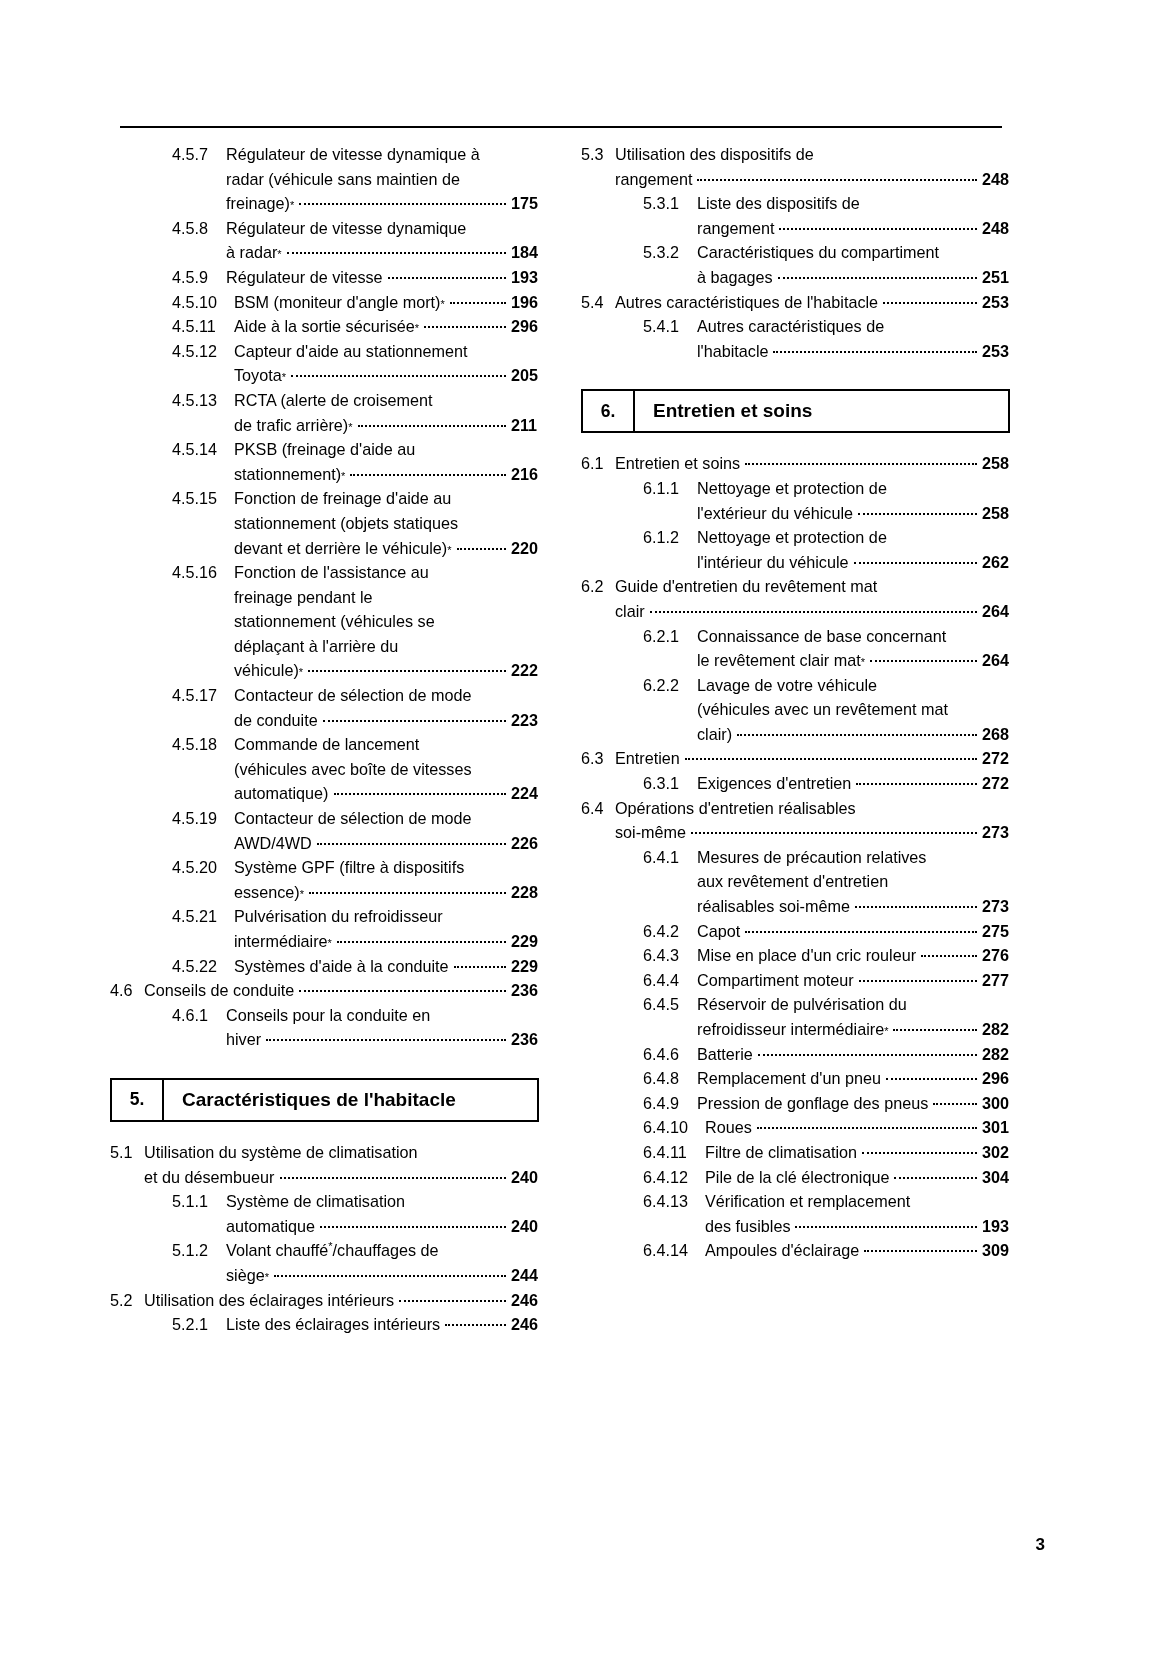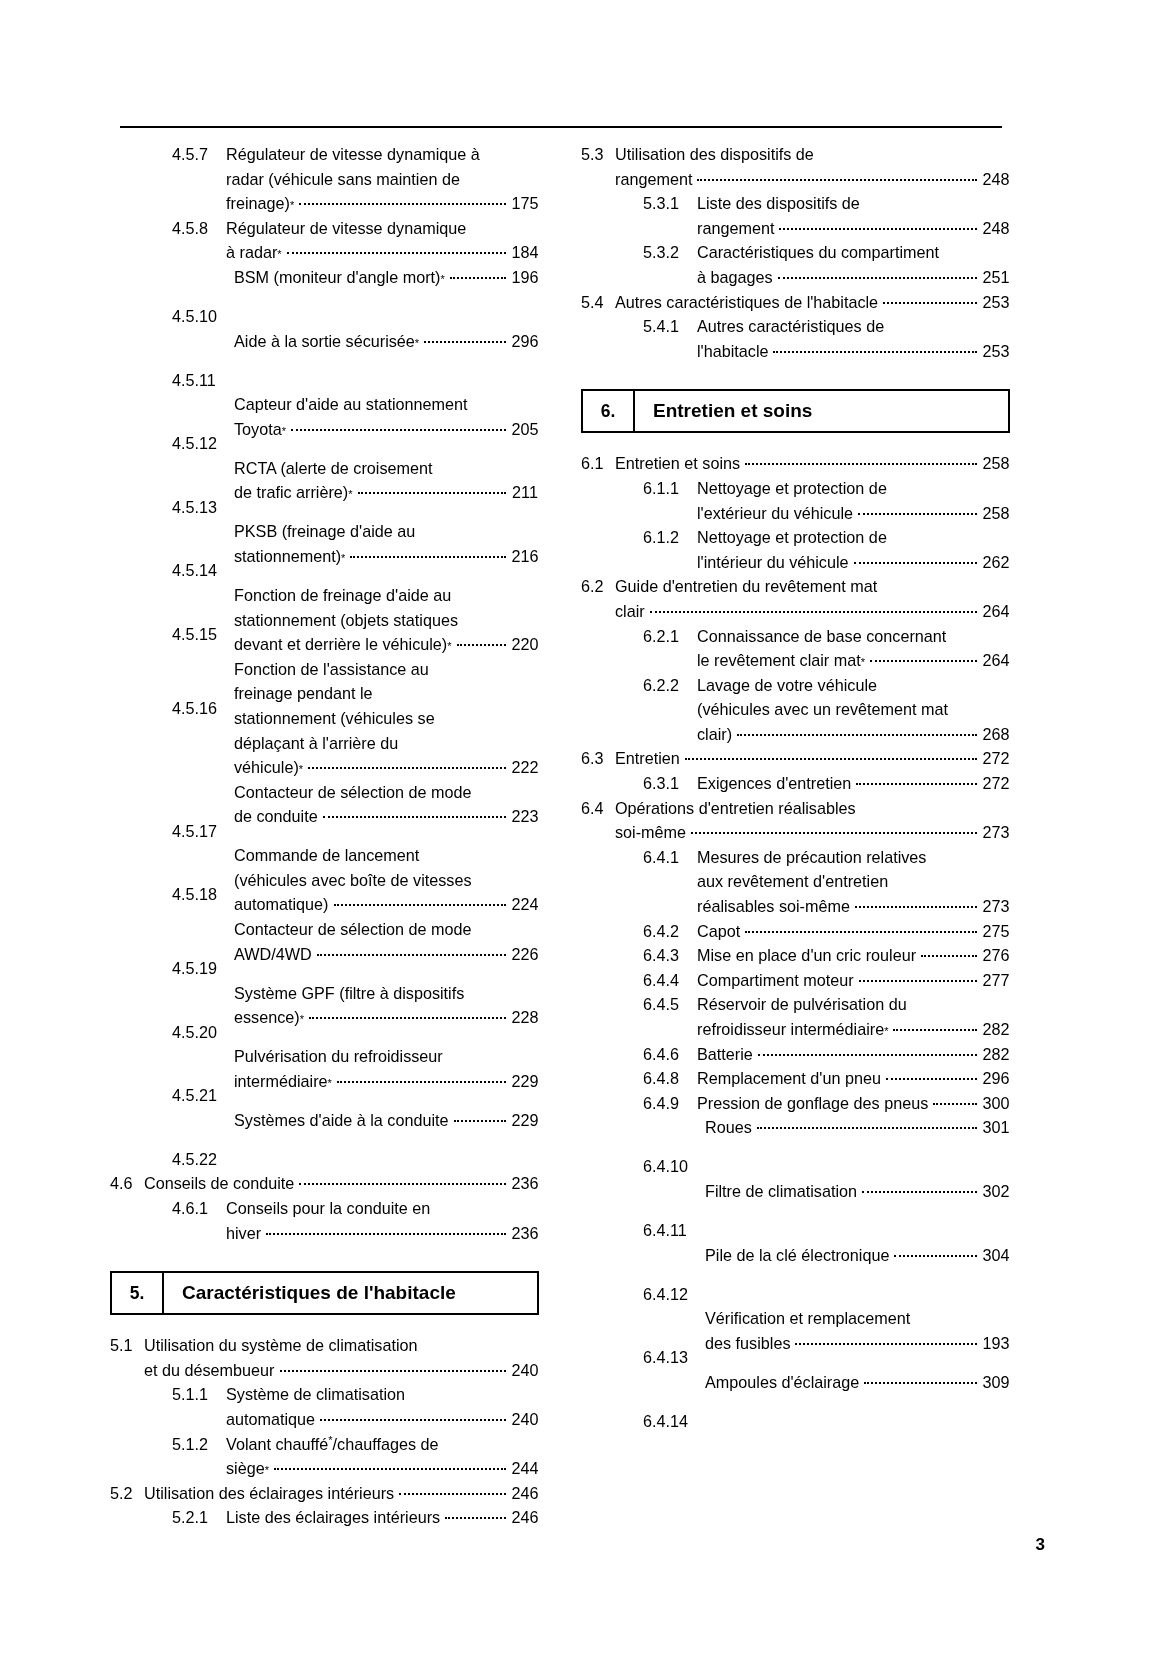--- a/index.html
+++ b/index.html
@@ -50,40 +50,41 @@
   }
   .entry .body {
     flex: 1 1 auto;
     min-width: 0;
   }
   
   .lvl1 .num { width: 34px; }
   .lvl2 { padding-left: 62px; }
   .lvl2 .num { width: 54px; }
   .lvl2b { padding-left: 62px; }
-  .lvl2b .num { width: 62px; margin-top: 39px; }
+  .lvl2b .num { width: 62px; }
 
   .ln { display: block; white-space: nowrap; }
   .ln.fill {
     display: flex;
     align-items: baseline;
     white-space: nowrap;
   }
   .txt { white-space: nowrap; }
   .dots {
     flex: 1 1 auto;
     margin: 0 5px;
     border-bottom: 2.1px dotted #000000;
     transform: translateY(-4px);
     min-width: 12px;
   }
   .pg {
     flex: 0 0 auto;
-    text-align: center;
+    text-align: left;
     min-width: 28px;
+    font-weight: bold;
   }
   sup.star {
     font-size: 11px;
     vertical-align: super;
     line-height: 0;
   }
 
   
   .chapter {
     display: flex;
@@ -146,20 +147,30 @@
             <div class="body">
               <div class="ln"><span>Régulateur de vitesse dynamique</span></div>
               <div class="ln fill">
                 <span class="txt">à radar</span>
                 <sup class="star">*</sup>
                 <span class="dots"></span>
                 <span class="pg">184</span>
               </div>
             </div>
           </div>
+          <div class="entry lvl2">
+            <div class="num">4.5.9</div>
+            <div class="body">
+              <div class="ln fill">
+                <span class="txt">Régulateur de vitesse</span>
+                <span class="dots"></span>
+                <span class="pg">193</span>
+              </div>
+            </div>
+          </div>
           <div class="entry lvl2b">
             <div class="num">4.5.10</div>
             <div class="body">
               <div class="ln fill">
                 <span class="txt">BSM (moniteur d'angle mort)</span>
                 <sup class="star">*</sup>
                 <span class="dots"></span>
                 <span class="pg">196</span>
               </div>
             </div>

